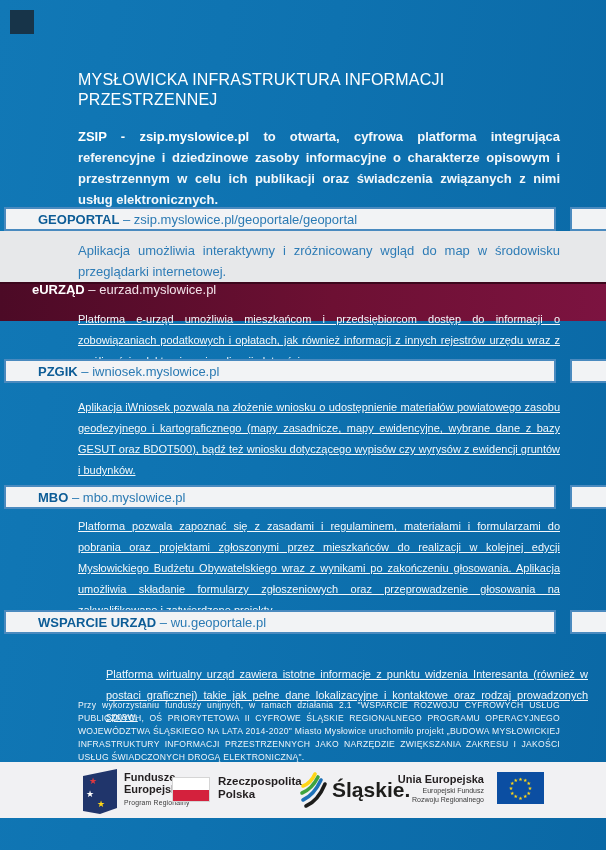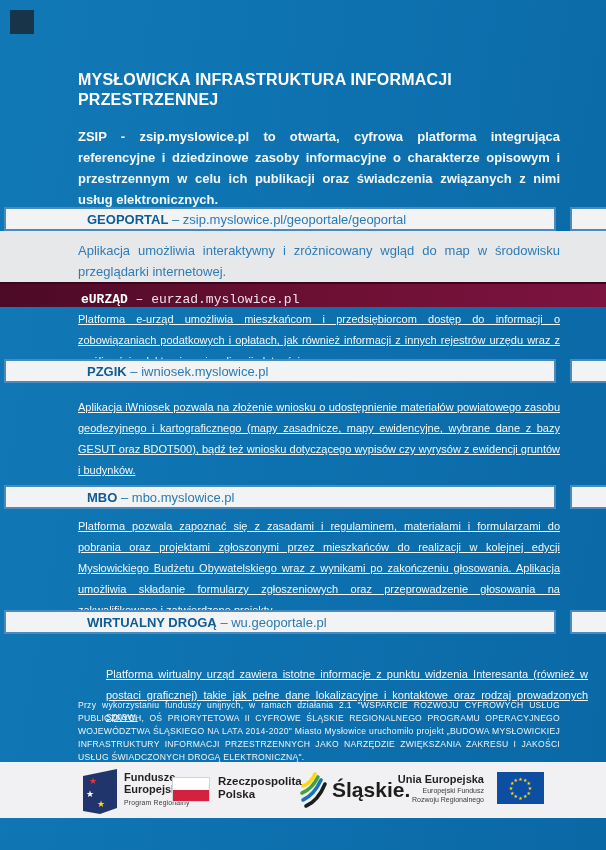--- a/index.html
+++ b/index.html
@@ -13,21 +13,21 @@
   }
   .band{position:absolute;left:0;width:606px;overflow:hidden;}
 
   
   .corner-square{position:absolute;left:10px;top:10px;width:24px;height:24px;background:#173449;}
 
   
   .hero{top:0;height:207px;color:#ffffff;}
   .hero-title{
     margin:70px 46px 16px 78px;
-    font-size:16px;line-height:20px;font-weight:bold;letter-spacing:.2px;
+    font-size:16px;line-height:20px;font-weight:normal;letter-spacing:.2px;
     color:#ffffff;
   }
   .hero p{
     margin:11px 46px 0 78px;
     font-size:13px;line-height:21px;
     text-align:justify;color:#f4f8fb;font-weight:bold;
   }
   .hero p.p2{margin-top:13px;}
   .hero b{color:#ffffff;}
 
@@ -35,29 +35,29 @@
   .bar-row{height:24px;}
   .bar-main{
     position:absolute;left:4px;top:0;width:552px;height:24px;
     background:#f2f3f5;border:2px solid #4a8abf;box-sizing:border-box;
     display:flex;align-items:center;
   }
   .bar-tail{
     position:absolute;left:570px;top:0;width:36px;height:24px;
     background:#f2f3f5;border:2px solid #4a8abf;border-right:none;box-sizing:border-box;
   }
-  .bar-text{padding-left:81px;font-size:13px;white-space:nowrap;color:#2b7ab3;}
+  .bar-text{padding-left:32px;font-size:13px;white-space:nowrap;color:#2b7ab3;}
   .bar-text .lbl{font-weight:bold;color:#0d5c96;}
 
   
   .bar-burgundy{
-    top:282px;height:25px;
+    top:282px;height:39px;
     background:linear-gradient(90deg,#4c0a26 0%,#6d1033 55%,#7c1340 100%);
     box-shadow:inset 0 2px 0 #3c071d;
-    display:flex;align-items:flex-end;color:#ffffff;font-family:Liberation Mono, monospace;
+    display:flex;align-items:flex-start;color:#ffffff;
   }
   .bar-burgundy .bar-text{color:#f3e3ea;}
   .bar-burgundy .lbl{color:#ffffff;font-weight:bold;}
 
   
   .gray-band{top:231px;height:51px;background:#e7e8ea;}
   .gray-band p{margin:9px 46px 0 78px;font-size:13px;line-height:21px;text-align:justify;color:#2e7cb6;}
 
   
   .desc p{margin:2px 46px 0 78px;font-size:11px;line-height:21px;text-align:justify;color:#f4f8fb;text-decoration:underline;}
@@ -138,21 +138,21 @@
     </div>
     <div class="bar-tail"></div>
   </div>
 
   <div class="band desc desc3">
     <p>Platforma pozwala zapoznać się z zasadami i regulaminem, materiałami i formularzami do pobrania oraz projektami zgłoszonymi przez mieszkańców do realizacji w kolejnej edycji Mysłowickiego Budżetu Obywatelskiego wraz z wynikami po zakończeniu głosowania. Aplikacja umożliwia składanie formularzy zgłoszeniowych oraz przeprowadzenie głosowania na zakwalifikowane i zatwierdzone projekty.</p>
   </div>
 
   <div class="band bar-row" style="top:610px;">
     <div class="bar-main">
-      <div class="bar-text"><span class="lbl">WIRTUALNY DROGĄ</span><span> – </span><span>wu.geoportale.pl</span></div>
+      <div class="bar-text"><span class="lbl">WSPARCIE URZĄD</span><span> – </span><span>wu.geoportale.pl</span></div>
     </div>
     <div class="bar-tail"></div>
   </div>
 
   <div class="band desc desc4">
     <p>Platforma wirtualny urząd zawiera istotne informacje z punktu widzenia Interesanta (również w postaci graficznej) takie jak pełne dane lokalizacyjne i kontaktowe oraz rodzaj prowadzonych spraw.</p>
   </div>
 
   <div class="band fineprint">
     <p>Przy wykorzystaniu funduszy unijnych, w ramach działania 2.1 "WSPARCIE ROZWOJU CYFROWYCH USŁUG PUBLICZNYCH, OŚ PRIORYTETOWA II CYFROWE ŚLĄSKIE REGIONALNEGO PROGRAMU OPERACYJNEGO WOJEWÓDZTWA ŚLĄSKIEGO NA LATA 2014-2020" Miasto Mysłowice uruchomiło projekt „BUDOWA MYSŁOWICKIEJ INFRASTRUKTURY INFORMACJI PRZESTRZENNYCH JAKO NARZĘDZIE ZWIĘKSZANIA ZAKRESU I JAKOŚCI USŁUG ŚWIADCZONYCH DROGĄ ELEKTRONICZNĄ".</p>

